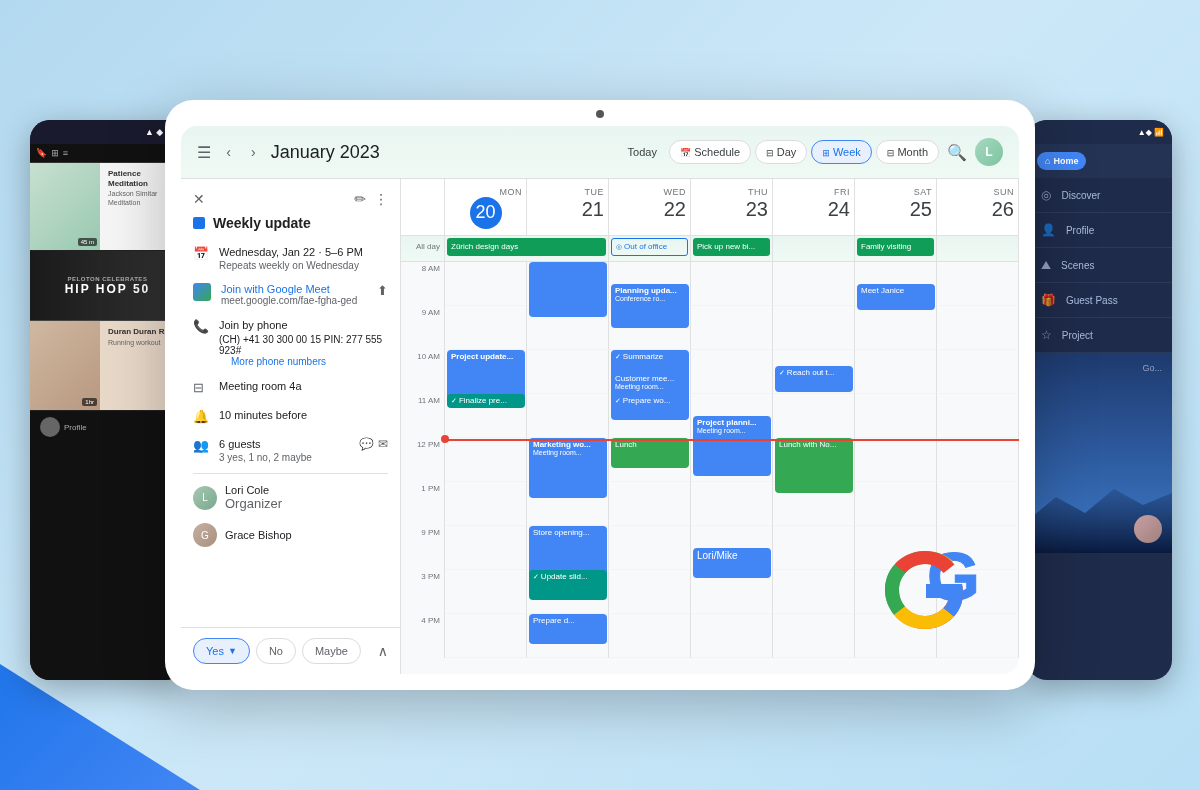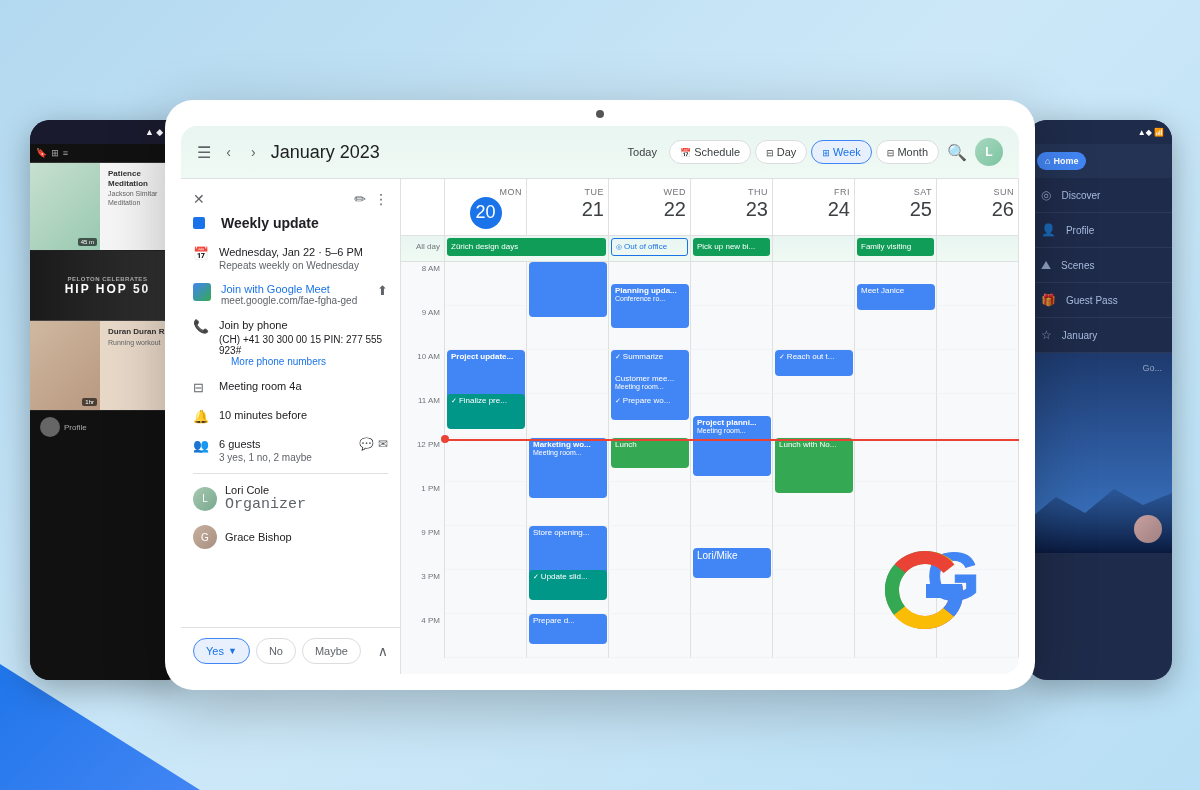--- a/index.html
+++ b/index.html
@@ -313,21 +313,21 @@
       align-items: center;
     }
     .icon-btn {
       color: #5f6368;
       cursor: pointer;
       font-size: 14px;
     }
     .event-title-row {
       display: flex;
       align-items: center;
-      gap: 16px;
+      gap: 8px;
       padding: 0 12px 8px;
     }
     .event-color-dot {
       width: 12px;
       height: 12px;
       border-radius: 2px;
       background: #1a73e8;
       flex-shrink: 0;
     }
     .event-title-text {
@@ -393,23 +393,22 @@
       justify-content: center;
       color: white;
       font-size: 10px;
       flex-shrink: 0;
     }
     .guest-name {
       font-size: 11px;
       color: #202124;
     }
     .guest-role {
-      font-size: 15px;
+      font-size: 13px;
       color: #5f6368;
-      font-family: Liberation Mono, monospace;
     }
 
     
     .rsvp-footer {
       position: absolute;
       bottom: 0;
       left: 0;
       right: 0;
       padding: 10px 12px;
       background: white;
@@ -681,21 +680,21 @@
   <div class="right-nav-item">
     <span style="font-size:12px;opacity:0.8;">⛰</span>
     <span>Scenes</span>
   </div>
   <div class="right-nav-item">
     <span style="font-size:12px;opacity:0.8;">🎁</span>
     <span>Guest Pass</span>
   </div>
   <div class="right-nav-item">
     <span style="font-size:12px;opacity:0.8;">☆</span>
-    <span>January</span>
+    <span>Project</span>
   </div>
 
   <div class="right-phone-bg-img">
     <div class="mountain-silhouette"></div>
 
     <div style="position:absolute;bottom:10px;right:10px;width:28px;height:28px;border-radius:50%;background:linear-gradient(135deg,#c8a0a0,#a08080);"></div>
 
     <div style="position:absolute;top:10px;right:10px;color:white;font-size:9px;opacity:0.5;">Go...</div>
   </div>
 </div>
@@ -984,21 +983,21 @@
             </div>
 
             <div class="cal-event blue" style="
               top: 88px; left: calc(44px + 0 * (100% - 44px) / 7 + 2px);
               width: calc((100% - 44px) / 7 - 4px); height: 50px;">
               <div style="font-size:8px; font-weight:600;">Project update...</div>
             </div>
 
             <div class="cal-event teal" style="
               top: 132px; left: calc(44px + 0 * (100% - 44px) / 7 + 2px);
-              width: calc((100% - 44px) / 7 - 4px); height: 35px;">
+              width: calc((100% - 44px) / 7 - 4px); height: 14px;">
               <div style="display:flex;align-items:center;gap:2px;">
                 <span style="font-size:7px;">✓</span>
                 <span style="font-size:8px;">Finalize pre...</span>
               </div>
             </div>
 
             <div class="cal-event blue" style="
               top: 0px; left: calc(44px + 1 * (100% - 44px) / 7 + 2px);
               width: calc((100% - 44px) / 7 - 4px); height: 55px;">
             </div>
@@ -1076,21 +1075,21 @@
               <div style="font-size:7px;">Meeting room...</div>
             </div>
 
             <div class="cal-event blue" style="
               top: 286px; left: calc(44px + 3 * (100% - 44px) / 7 + 2px);
               width: calc((100% - 44px) / 7 - 4px); height: 30px;">
               <div style="font-size:10px;">Lori/Mike</div>
             </div>
 
             <div class="cal-event blue" style="
-              top: 88px; left: calc(44px + 4 * (100% - 44px) / 7 + 2px);
+              top: 104px; left: calc(44px + 4 * (100% - 44px) / 7 + 2px);
               width: calc((100% - 44px) / 7 - 4px); height: 26px;">
               <div style="display:flex;align-items:center;gap:2px;">
                 <span style="font-size:7px;">✓</span>
                 <span style="font-size:8px;">Reach out t...</span>
               </div>
             </div>
 
             <div class="cal-event green" style="
               top: 176px; left: calc(44px + 4 * (100% - 44px) / 7 + 2px);
               width: calc((100% - 44px) / 7 - 4px); height: 55px;">

